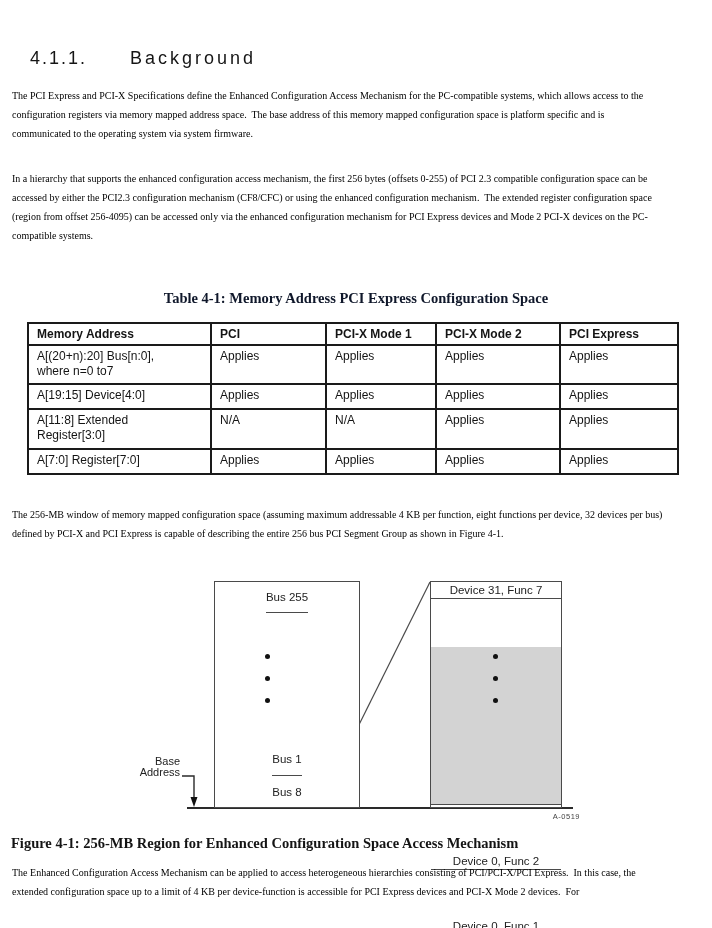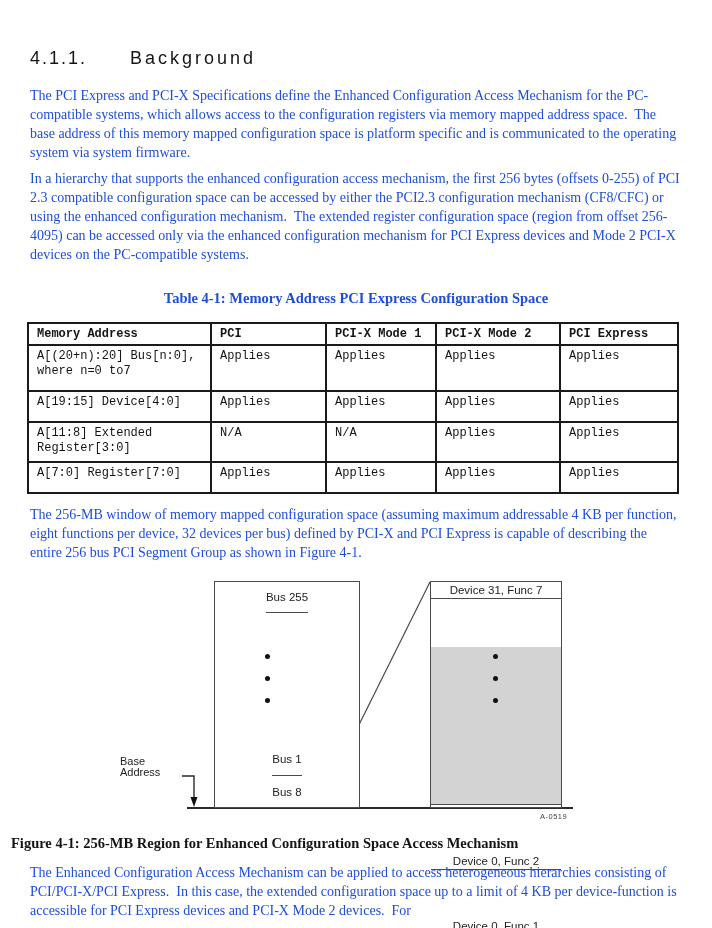--- a/index.html
+++ b/index.html
@@ -19,47 +19,47 @@
     position: absolute; left: 30px; top: 28px;
     font-family: "Liberation Sans", sans-serif;
     font-size: 18px; font-weight: 400;
     display: flex; align-items: baseline;
     letter-spacing: 2px; color: #151515;
   }
   .heading .num { width: 100px; }
   .heading .ttl { letter-spacing: 3px; }
   
   .para {
-    position: absolute; left: 30px; width: 652px;
-    font-size: 14px; line-height: 19px;
-    white-space: pre-wrap; color: #1d4ed8;
+    position: absolute; left: 12px; width: 652px;
+    font-size: 10px; line-height: 19px;
+    white-space: pre-wrap; color: #000000;
   }
   .p1 { top: 66px; }
   .p2 { top: 149px; }
   .p3 { top: 485px; }
   .p4 { top: 843px; }
   
   .tbl-caption {
     position: absolute; left: 0; top: 270px; width: 712px;
-    text-align: center; font-weight: bold; font-size: 14.5px; color: #1d4ed8;
+    text-align: center; font-weight: bold; font-size: 14.5px; color: #0f172a;
   }
   table.cfg {
     position: absolute; left: 27px; top: 302px;
     border-collapse: collapse; table-layout: fixed; width: 650px;
-    font-family: Liberation Mono, monospace;
+    font-family: Liberation Sans, sans-serif;
     font-size: 12px; line-height: 15px; color: #141414;
   }
   table.cfg th, table.cfg td {
     border: 2px solid #1a1a1a;
     vertical-align: top; text-align: left;
     padding: 3px 4px 0 8px;
   }
   table.cfg th { font-weight: bold; height: 22px; }
   table.cfg td.c0 { white-space: pre-line; }
-  tr.h39 { height: 46px; } tr.h25 { height: 31px; }
+  tr.h39 { height: 39px; } tr.h25 { height: 25px; }
   tr.h22 { height: 22px; } tr.h40 { height: 40px; }
   
   .figure { position: absolute; left: 0; top: 540px; width: 712px; height: 270px; }
   .stack {
     position: absolute; top: 21px; height: 227px;
     border: 1.5px solid #4a4a4a; background: #ffffff;
     display: flex; flex-direction: column;
     font-family: "Liberation Sans", sans-serif; font-size: 11.5px; color: #222;
   }
   .stack-left  { left: 214px; width: 146px; align-items: center; }
@@ -73,27 +73,27 @@
   .dots {
     position: absolute; width: 5px;
     display: flex; flex-direction: column; gap: 17px;
   }
   .dot { width: 5px; height: 5px; border-radius: 50%; background: #111; }
   .dots-left  { left: 265px; top: 94px; }
   .dots-right { left: 493px; top: 94px; }
   .fig-lines { position: absolute; left: 0; top: 0; width: 712px; height: 270px; }
   .base-label {
     position: absolute; left: 120px; top: 196px; width: 60px;
-    text-align: left; white-space: pre-line;
+    text-align: right; white-space: pre-line;
     font-family: "Liberation Sans", sans-serif; font-size: 11px; line-height: 11px; color: #222;
   }
   .artifact {
     position: absolute; left: 540px; top: 252px; width: 40px;
     font-family: "Liberation Sans", sans-serif; font-size: 7.5px;
-    letter-spacing: 0.5px; color: #444; 
+    letter-spacing: 0.5px; color: #444; text-align: right;
   }
   .fig-caption {
     position: absolute; left: 11px; top: 815px; width: 712px;
     font-weight: bold; font-size: 14.5px; color: #141414;
   }
 </style>
 </head>
 <body>
 
 <div class="page">

